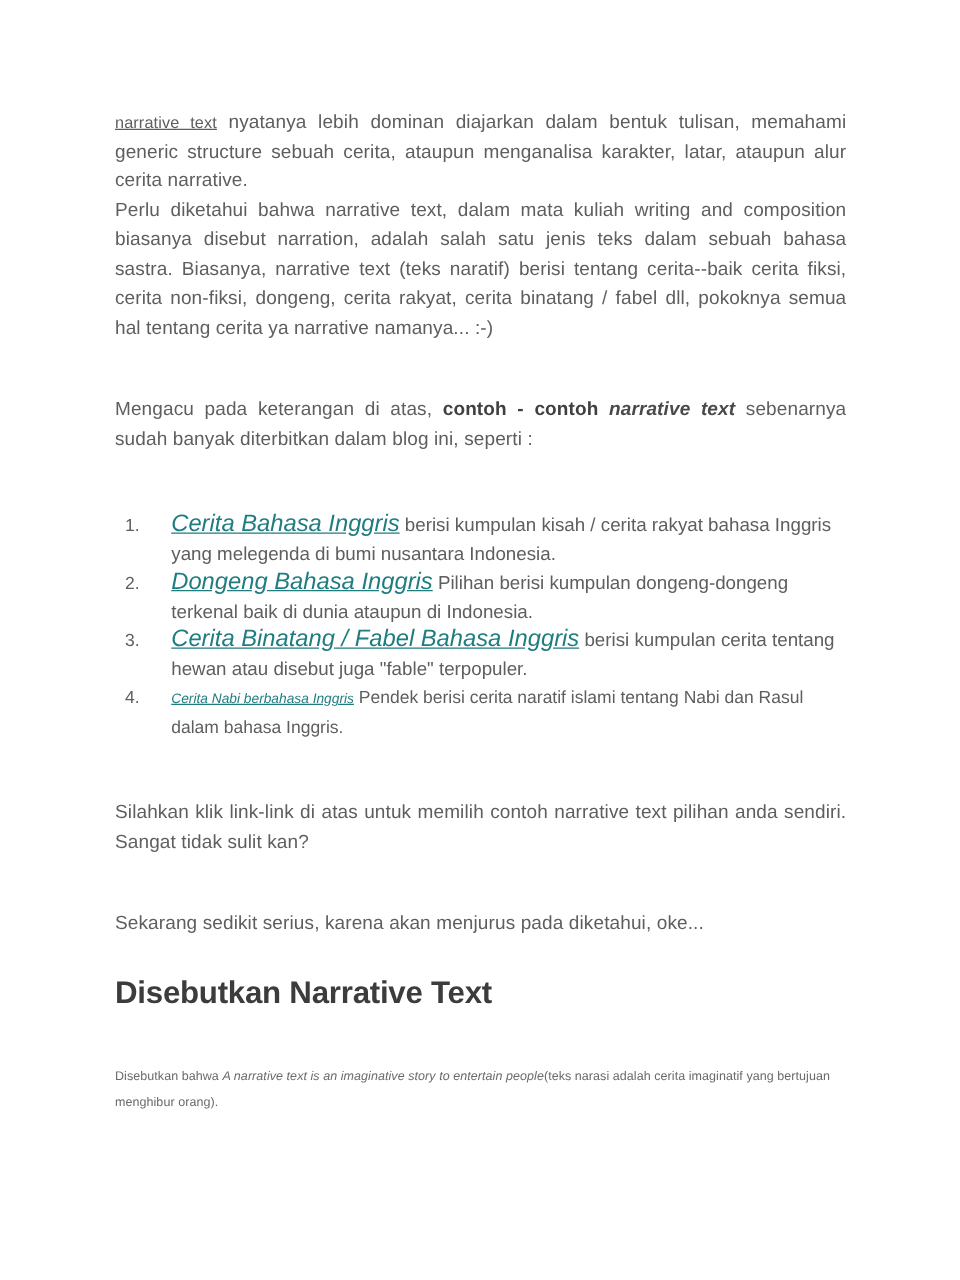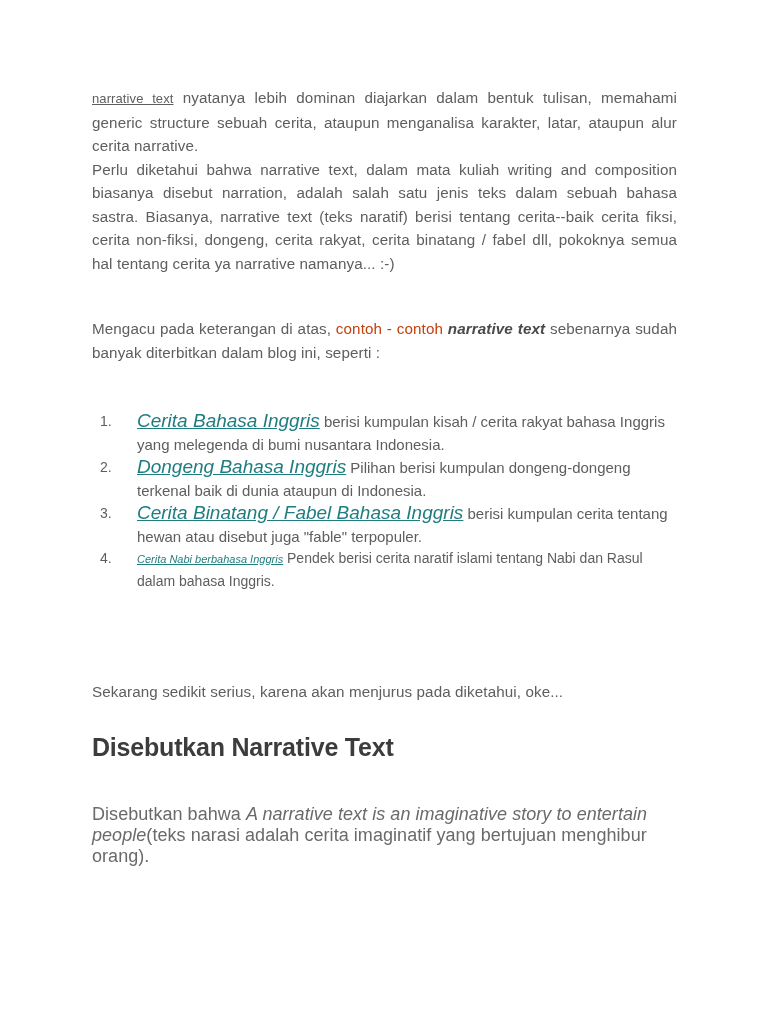--- a/index.html
+++ b/index.html
@@ -42,21 +42,21 @@
 
   .small-underline {
     font-size: 13px;
     text-decoration: underline;
     color: #5e5e5e;
   }
   .gap-md { height: 28px; }
   .gap-lg { height: 42px; }
   .gap-xl { height: 46px; }
 
-  b, .b { font-weight: normal; color: #c2410c; }
+  b, .b { font-weight: bold; color: #404040; }
   i, .i { font-style: italic; }
   .bi { font-weight: bold; font-style: italic; color: #4a4a4a; }
 
   
   .list {
     margin: 0;
     padding: 0;
     list-style: none;
   }
   .list-item {
@@ -92,21 +92,21 @@
     font-size: 25px;
     font-weight: bold;
     color: #3c3c3c;
     line-height: 30px;
     margin: 0;
     letter-spacing: -0.2px;
   }
 
   
   .para-sm {
-    font-size: 18px;
+    font-size: 10px;
     line-height: 21px;
     text-align: left;
     color: #6a6a6a;
     margin: 0;
     letter-spacing: 0.05px;
   }
 </style>
 </head>
 <body>
 
@@ -133,20 +133,21 @@
       <li class="list-item">
         <span class="list-num">3.</span><span class="doclink">Cerita Binatang / Fabel Bahasa Inggris</span><span> berisi kumpulan cerita tentang hewan atau disebut juga "fable" terpopuler.</span>
       </li>
       <li class="list-item smaller">
         <span class="list-num">4.</span><span class="doclink">Cerita Nabi berbahasa Inggris</span><span> Pendek berisi cerita naratif islami tentang Nabi dan Rasul dalam bahasa Inggris.</span>
       </li>
     </ol>
 
     <div class="gap-xl"></div>
 
+    <p class="para">Silahkan klik link-link di atas untuk memilih contoh narrative text pilihan anda sendiri. Sangat tidak sulit kan?</p>
 
     <div class="gap-lg"></div>
 
     <p class="para">Sekarang sedikit serius, karena akan menjurus pada diketahui, oke...</p>
 
     <div class="gap-md"></div>
 
     <h2 class="heading">Disebutkan Narrative Text</h2>
 
     <div class="gap-lg"></div>

